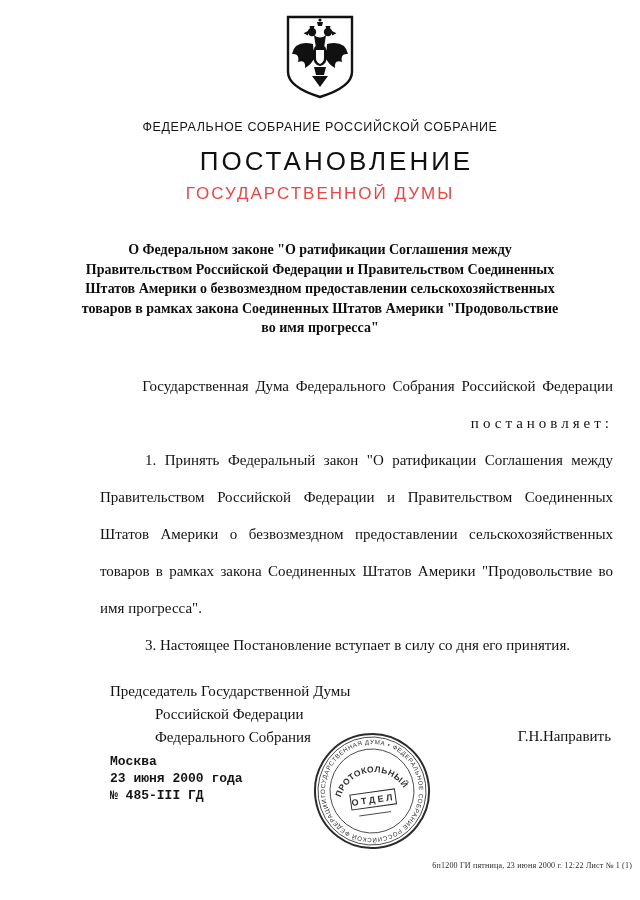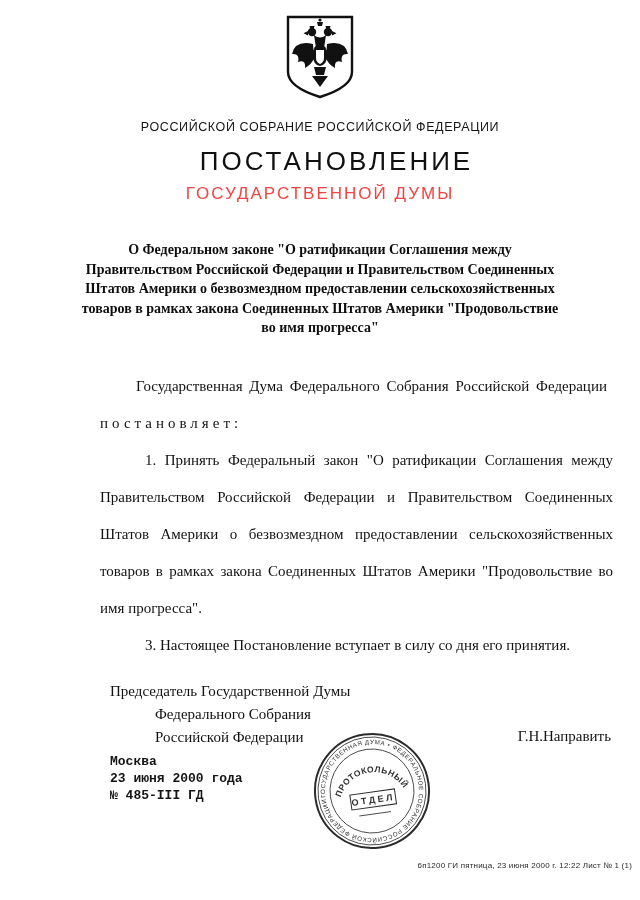--- a/index.html
+++ b/index.html
@@ -38,22 +38,22 @@
     text-align:center; font-weight:bold;
     font-size:14px; line-height:19.5px; color:#0e0e0e;
   }
 
   
   .bodytext {
     margin:30px 27px 0 100px;
     font-size:15px; line-height:37px;
     text-align:justify; hyphens:auto; color:#121212;
   }
-  .intro1 { text-indent:30px; white-space:nowrap; word-spacing:3px; text-align:center; }
-  .intro2 { letter-spacing:4px; text-align:left; }
+  .intro1 { text-indent:30px; white-space:nowrap; word-spacing:3px; text-align:right; }
+  .intro2 { letter-spacing:4px; text-align:right; }
   .para   { text-indent:45px; }
 
   
   .sig {
     position:relative; margin:16px 29px 4px 110px;
     font-size:15px; line-height:23px; color:#121212;
   }
   .sig-indent { margin-left:45px; }
   .sig-name { position:absolute; right:0; bottom:1px; }
 
@@ -72,21 +72,21 @@
   }
   .stamp svg { width:100%; height:100%; }
   .stamp text { font-family:"Liberation Sans", sans-serif; fill:#1a1a1a; }
   .stamp .ring-text { font-size:6.2px; letter-spacing:0.6px; }
   .stamp .arc-text  { font-size:8.5px; font-weight:bold; letter-spacing:0.5px; }
   .stamp .otd-text  { font-size:9px; font-weight:bold; letter-spacing:2.5px; }
 
   
   .printline {
     position:absolute; top:861px; right:8px;
-    font-family:Liberation Sans, sans-serif;
+    font-family:Liberation Serif, serif;
     font-size:8px; letter-spacing:0.2px; color:#2a2a2a; white-space:nowrap;
   }
 </style>
 </head>
 <body>
 
 <div class="page">
 
   <div class="arms">
     <svg viewBox="0 0 74 86" aria-hidden="true">
@@ -104,37 +104,37 @@
         <ellipse cx="37" cy="41" rx="7.5" ry="11"></ellipse>
         <path d="M30,30 Q12,26 9,40 Q17,39 15,48 Q23,45 22,54 Q29,50 31,44 Z"></path>
         <path d="M44,30 Q62,26 65,40 Q57,39 59,48 Q51,45 52,54 Q45,50 43,44 Z"></path>
         <path d="M31,53 h12 l-2,8 h-8 z"></path>
         <path d="M29,62 h16 l-8,11 z"></path>
       </g>
       <path d="M33,36 h8 v8 q0,4 -4,6 q-4,-2 -4,-6 z" fill="#fff"></path>
     </svg>
   </div>
 
-  <div class="org">РОССИЙСКОЙ СОБРАНИЕ РОССИЙСКОЙ ФЕДЕРАЦИИ</div>
+  <div class="org">ФЕДЕРАЛЬНОЕ СОБРАНИЕ РОССИЙСКОЙ СОБРАНИЕ</div>
   <div class="title">ПОСТАНОВЛЕНИЕ</div>
   <div class="subtitle">ГОСУДАРСТВЕННОЙ ДУМЫ</div>
 
   <div class="subject">О Федеральном законе "О ратификации Соглашения между Правительством Российской Федерации и Правительством Соединенных Штатов Америки о безвозмездном предоставлении сельскохозяйственных товаров в рамках закона Соединенных Штатов Америки "Продовольствие во имя прогресса"</div>
 
   <div class="bodytext">
     <p class="intro1">Государственная  Дума  Федерального  Собрания  Российской  Федерации</p>
     <p class="intro2">постановляет:</p>
     <p class="para">1. Принять Федеральный закон "О ратификации Соглашения между Правительством Российской Федерации и Правительством Соединенных Штатов Америки о безвозмездном предоставлении сельскохозяйственных товаров в рамках закона Соединенных Штатов Америки "Продовольствие во имя прогресса".</p>
     <p class="para">3. Настоящее Постановление вступает в силу со дня его принятия.</p>
   </div>
 
   <div class="sig">
     <div>Председатель Государственной Думы</div>
+    <div class="sig-indent">Российской Федерации</div>
     <div class="sig-indent">Федерального Собрания</div>
-    <div class="sig-indent">Российской Федерации</div>
     <div class="sig-name">Г.Н.Направить</div>
   </div>
 
   <div class="issuance">
     <div>Москва</div>
     <div>23 июня 2000 года</div>
     <div>№ 485-III ГД</div>
   </div>
 
   <div class="stamp">

